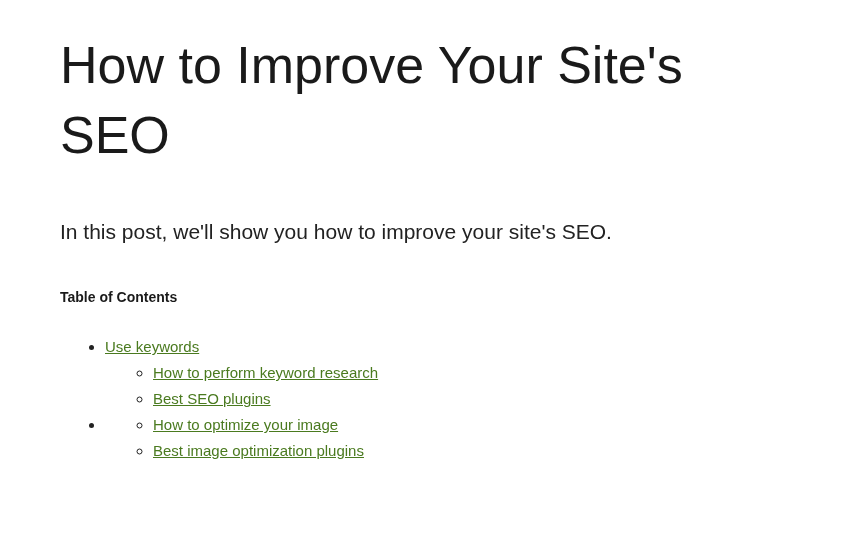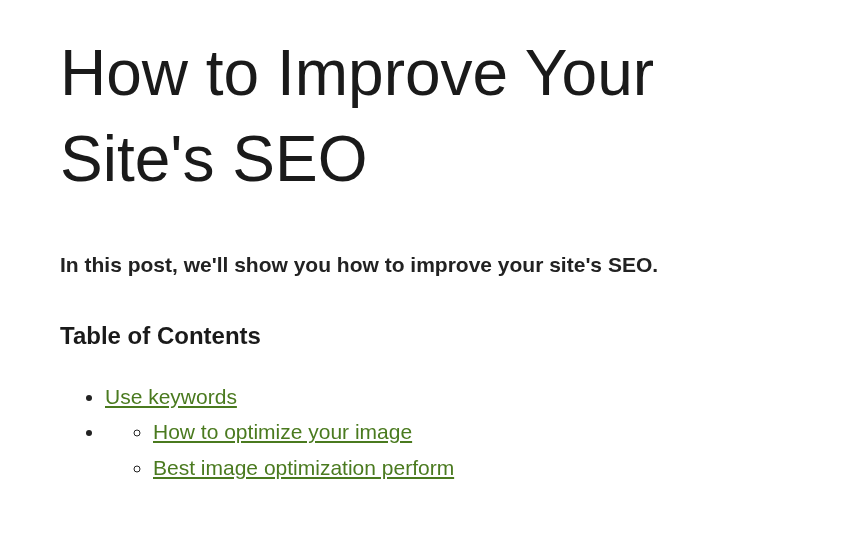--- a/index.html
+++ b/index.html
@@ -8,44 +8,44 @@
       box-sizing: border-box;
     }
     body {
       font-family: 'Segoe UI', Tahoma, Geneva, Verdana, sans-serif;
       background: #fff;
       color: #222;
       padding: 30px 60px;
       width: 846px;
     }
     h1 {
-      font-size: 64px;
+      font-size: 52px;
       font-weight: 400;
       line-height: 1.35;
       margin-bottom: 50px;
       color: #1a1a1a;
     }
     .intro {
       font-size: 21px;
-      font-weight: 700;
+      font-weight: 400;
       margin-bottom: 45px;
       color: #222;
     }
     .toc-heading {
-      font-size: 24px;
+      font-size: 14px;
       font-weight: 700;
       margin-bottom: 30px;
       color: #1a1a1a;
     }
     ul.toc {
       list-style: disc;
       padding-left: 45px;
     }
     ul.toc li {
-      font-size: 21px;
+      font-size: 15px;
       line-height: 1.6;
       margin-bottom: 2px;
     }
     ul.toc ul {
       list-style: circle;
       padding-left: 48px;
       margin-top: 2px;
     }
     ul.toc a {
       color: #4a7a1f;
@@ -57,24 +57,32 @@
 
 <h1>How to Improve Your Site's SEO</h1>
 
 <p class="intro">In this post, we'll show you how to improve your site's SEO.</p>
 
 <p class="toc-heading">Table of Contents</p>
 
 <ul class="toc">
   <li>
     <a href="#">Use keywords</a>
+    <ul>
+      <li>
+        <a href="#">How to perform keyword research</a>
+      </li>
+      <li>
+        <a href="#">Best SEO plugins</a>
+      </li>
+    </ul>
   </li>
   <li>
     <ul>
       <li>
         <a href="#">How to optimize your image</a>
       </li>
       <li>
-        <a href="#">Best image optimization perform</a>
+        <a href="#">Best image optimization plugins</a>
       </li>
     </ul>
   </li>
 </ul>
 
 </body></html>

